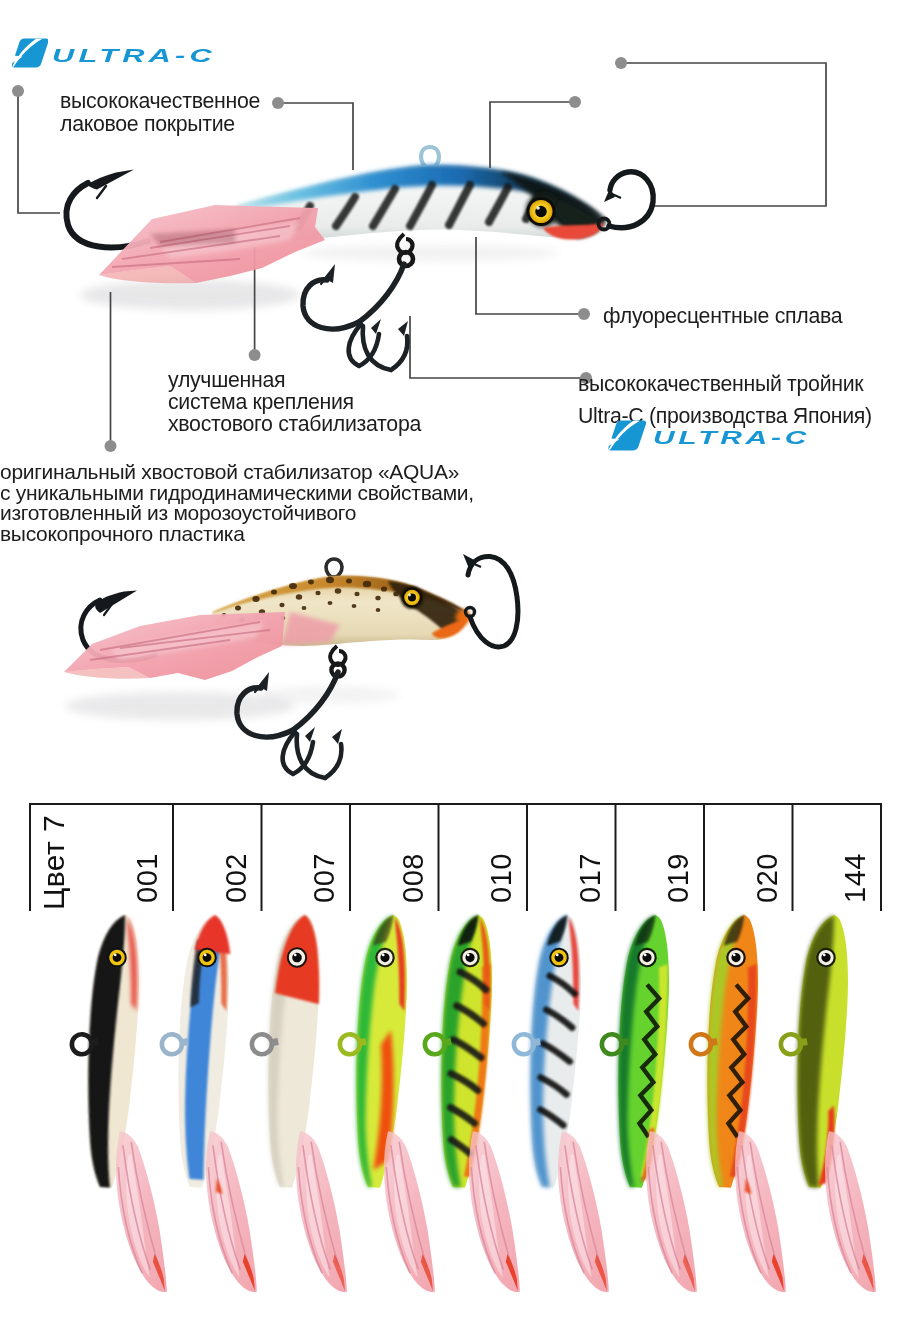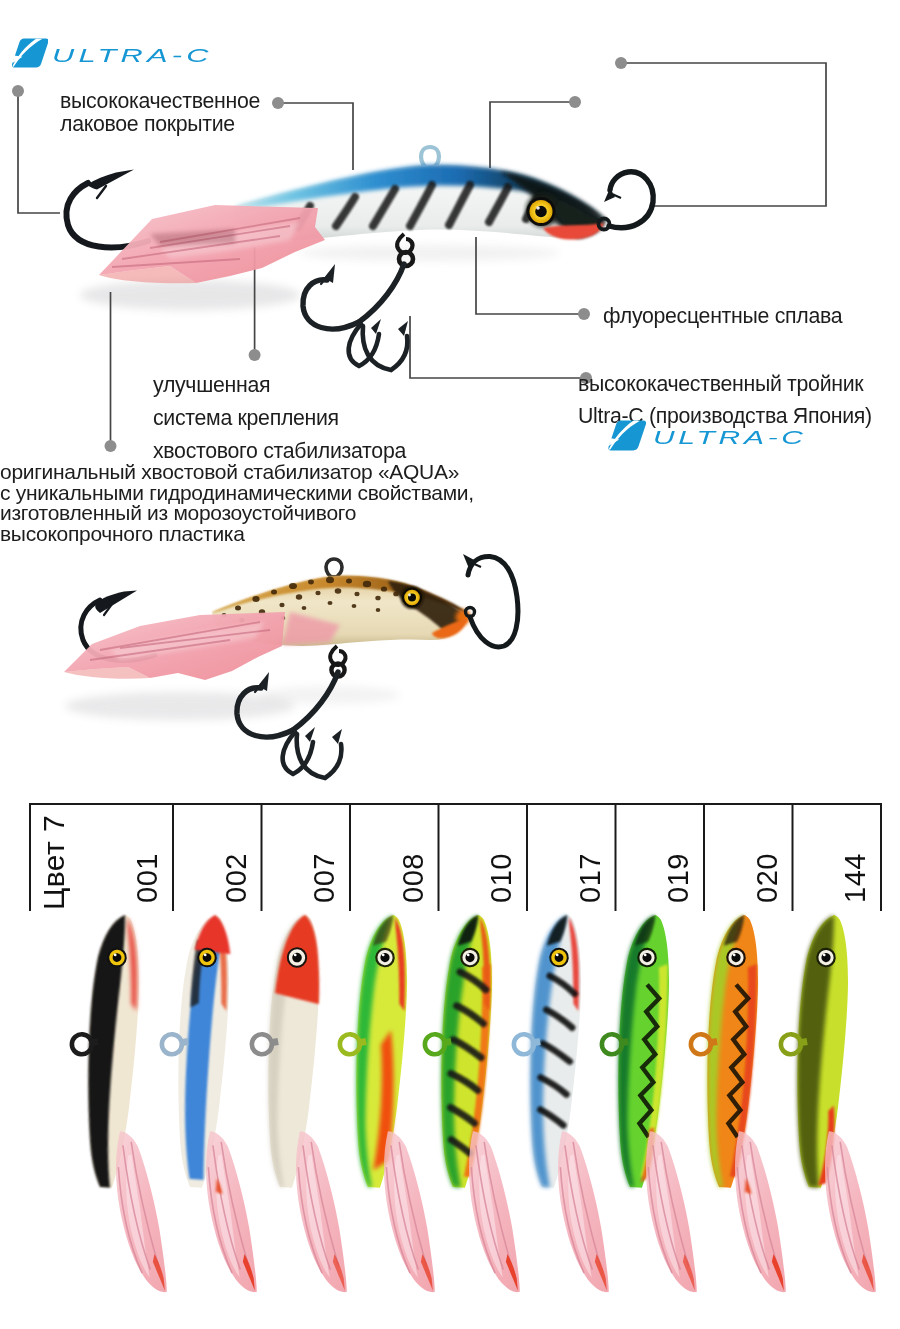--- a/index.html
+++ b/index.html
@@ -1,17 +1,17 @@
 <!DOCTYPE html>
 <html><head><meta charset="utf-8">
 <style>
 html,body{margin:0;padding:0;background:#fff}
 #pg{position:relative;width:900px;height:1329px;font-family:"Liberation Sans",sans-serif;background:#fff;overflow:hidden;color:#1d1d1d}
 .t{position:absolute;font-size:21.3px;line-height:22.5px;letter-spacing:-0.3px;white-space:nowrap}
-.logo{position:absolute;color:#1697d4;font-weight:normal;font-style:italic;white-space:nowrap}
+.logo{position:absolute;color:#1697d4;font-weight:bold;font-style:italic;white-space:nowrap}
 .logotx{display:inline-block;transform:scaleX(1.62);transform-origin:0 78%;letter-spacing:2.6px;font-size:19px;margin-top:7px}
 svg.main{position:absolute;left:0;top:0}
 </style></head><body>
 <div id="pg">
 <svg class="main" width="900" height="1329" viewBox="0 0 900 1329">
 <defs>
 <filter id="b1" x="-30%" y="-30%" width="160%" height="160%">
           <feGaussianBlur stdDeviation="1"></feGaussianBlur>
         </filter>
 <filter id="b2" x="-30%" y="-30%" width="160%" height="160%">
@@ -426,21 +426,21 @@
           <use href="#pfincore" fill="#fbe8ec" opacity="0.55"></use>
           <use href="#pfinstreaks"></use>
           <use href="#pfintip" fill="#e8422c" opacity="0.8"></use>
 </g>
 </g>
 </svg>
 
 <div class="t" style="left:60px;top:90px">высококачественное<br>лаковое покрытие</div>
 <div class="t" style="left:603px;top:304.5px">флуоресцентные сплава</div>
 <div class="t" style="left:578px;top:368px;line-height:32px">высококачественный тройник<br>Ultra-C (производства Япония)</div>
-<div class="t" style="left:153px;top:368.5px;line-height:33px">улучшенная<br>система крепления<br>хвостового стабилизатора</div>
+<div class="t" style="left:168px;top:368.5px;line-height:22px">улучшенная<br>система крепления<br>хвостового стабилизатора</div>
 <div class="t" style="left:0;top:462px;font-size:21px;line-height:20.6px">оригинальный хвостовой стабилизатор «AQUA»<br>с уникальными гидродинамическими свойствами,<br>изготовленный из морозоустойчивого<br>высокопрочного пластика</div>
 
 <div class="logo" style="left:12px;top:38px">
 <svg width="36" height="30" viewBox="0 0 36 30" style="vertical-align:top">
  <path d="M12,0.5 L34,0.5 C36,0.5 37,2.2 36.3,4.2 L29,26 C28.2,28.2 26.4,29.5 24,29.5 L2.5,29.5 C0.5,29.5 -0.5,27.8 0.2,25.8 L7.5,4 C8.3,1.8 10,0.5 12,0.5 Z" fill="#1697d4"></path>
  <path d="M1.5,29 C8.5,18 17.5,8 30.5,0.8 L24,0.8 C13,8.5 5,19 0.5,28 Z" fill="#fff"></path>
  <path d="M0.5,25 L10.5,18.8 L2,17.6 Z" fill="#fff"></path>
 </svg><span class="logotx" style="margin-left:4px">ULTRA-C</span>
 </div>
 <div class="logo" style="left:605px;top:420px">

